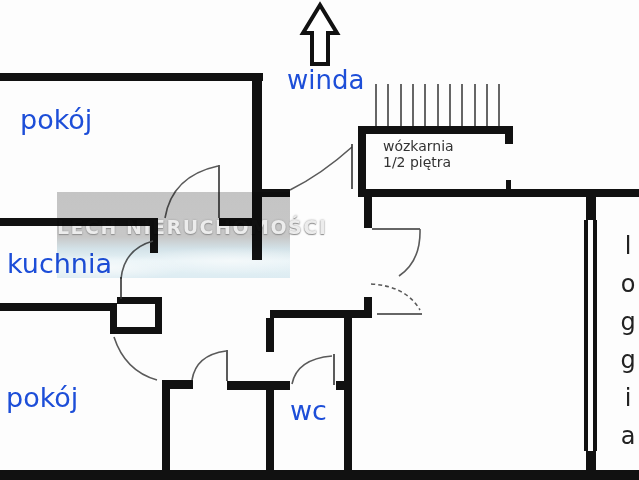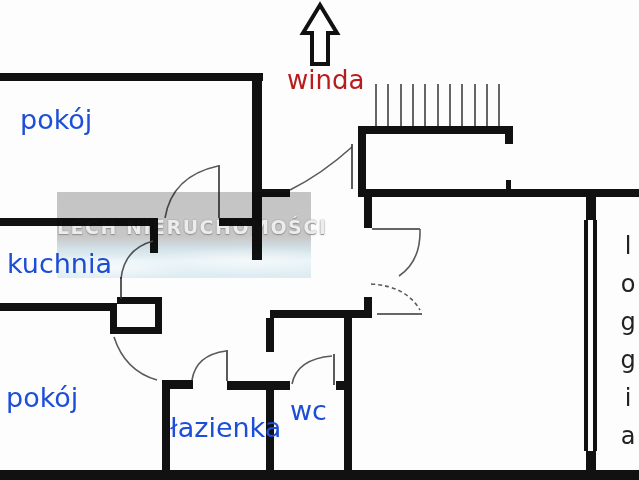--- a/index.html
+++ b/index.html
@@ -8,28 +8,28 @@
     font-family:"DejaVu Sans","Liberation Sans",sans-serif;overflow:hidden;
   }
   #plan-svg{position:absolute;left:0;top:0;}
   .room-label{
     position:absolute;color:#1d4ed8;font-size:27px;line-height:1;
     white-space:nowrap;letter-spacing:0px;
   }
   .small-label{
     position:absolute;color:#333;font-size:14px;line-height:16px;white-space:nowrap;
   }
-  .winda-label{position:absolute;color:#b91c1c;font-size:26px;line-height:1;}
+  .winda-label{position:absolute;color:#1d4ed8;font-size:26px;line-height:1;}
   .loggia-label{
     position:absolute;color:#222;font-size:24px;line-height:1;
     writing-mode:vertical-rl;text-orientation:upright;letter-spacing:10px;
     height:200px;
   }
   #watermark{
-    position:absolute;left:57px;top:192px;width:254px;height:86px;
+    position:absolute;left:57px;top:192px;width:233px;height:86px;
     mix-blend-mode:multiply;
     background:
       radial-gradient(ellipse 120px 18px at 20% 88%, rgba(255,255,255,.75), rgba(255,255,255,0) 70%),
       radial-gradient(ellipse 140px 20px at 75% 80%, rgba(255,255,255,.6), rgba(255,255,255,0) 70%),
       linear-gradient(180deg,#c6c6c6 0%,#c9c9c9 52%,#d5e4ea 66%,#e9f5f9 80%,#dfeef4 100%);
   }
   #watermark-text{
     margin-top:24px;text-align:center;
     font-size:19px;font-weight:bold;letter-spacing:1.5px;
     color:#eeeeee;text-shadow:0 0 2px #999999, 0 1px 1px #8f8f8f;
@@ -121,23 +121,26 @@
       <path d="M227,350 L227,381" stroke="#333"></path>
 
       <path d="M292,384 Q297,359 332,356"></path>
       <path d="M334,354 L334,385" stroke="#333"></path>
     </g>
   </svg>
 
   <div class="room-label" style="left:20px;top:106px;">pokój</div>
   <div class="room-label" style="left:7px;top:250px;">kuchnia</div>
   <div class="room-label" style="left:6px;top:384px;">pokój</div>
-  <div class="room-label" style="left:170px;top:414px;">łazienka</div>
   <div class="room-label" style="left:290px;top:397px;">wc</div>
   <div class="loggia-label" style="left:616px;top:232px;">loggia</div>
 
   <div class="winda-label" style="left:287px;top:67px;">winda</div>
+  <div class="small-label" style="left:383px;top:138px;">
+    <div>wózkarnia</div>
+    <div>1/2 piętra</div>
+  </div>
 
   <div id="watermark">
     <div id="watermark-text">LECH NIERUCHOMOŚCI</div>
   </div>
 
 </div>
 
 </body></html>

